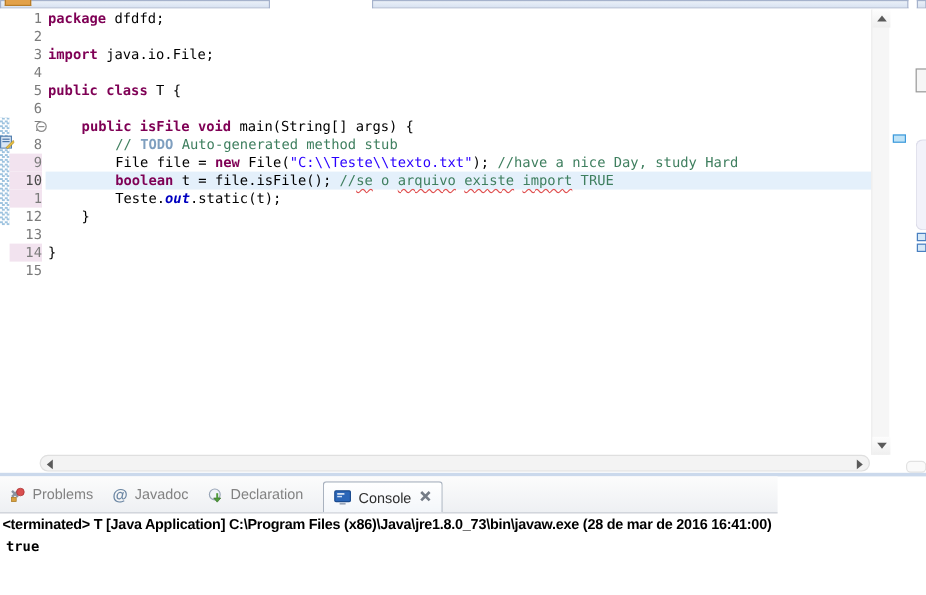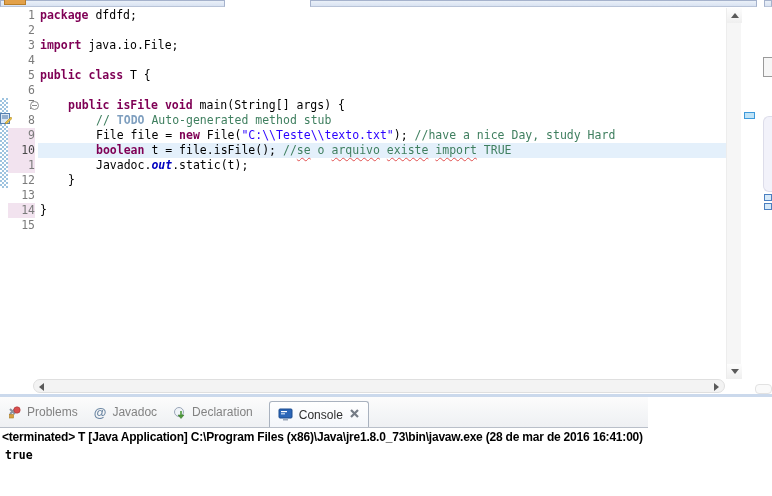--- a/index.html
+++ b/index.html
@@ -95,21 +95,21 @@
       <div class="code" style="top: 83px; left: 40px;"></div>
       <div class="ln" style="top: 98px;">7</div>
       <div class="code" style="top: 98px; left: 68px;"><span class="kw">public isFile void</span><span> main(String[] args) {</span></div>
       <div class="ln" style="top: 113px;">8</div>
       <div class="code" style="top: 113px; left: 96px;"><span class="com">// </span><span class="todo">TODO</span><span class="com"> Auto-generated method stub</span></div>
       <div class="ln changed" style="top: 128px;">9</div>
       <div class="code" style="top: 128px; left: 96px;"><span>File file = </span><span class="kw">new</span><span> File(</span><span class="str">"C:\\Teste\\texto.txt"</span><span>); </span><span class="com">//have a nice Day, study Hard</span></div>
       <div class="ln changed cur" style="top: 143px;">10</div>
       <div class="code" style="top: 143px; left: 96px;"><span class="kw">boolean</span><span> t = file.isFile(); </span><span class="com">//</span><span class="spell">se</span><span class="com"> o </span><span class="spell">arquivo</span><span class="com"> </span><span class="spell">existe</span><span class="com"> </span><span class="spell">import</span><span class="com"> TRUE</span></div>
       <div class="ln changed" style="top: 158px;">1</div>
-      <div class="code" style="top: 158px; left: 96px;"><span>Javadoc.</span><span class="field">out</span><span>.static(t);</span></div>
+      <div class="code" style="top: 158px; left: 96px;"><span>Teste.</span><span class="field">out</span><span>.static(t);</span></div>
       <div class="ln" style="top: 173px;">12</div>
       <div class="code" style="top: 173px; left: 68px;"><span>}</span></div>
       <div class="ln" style="top: 188px;">13</div>
       <div class="code" style="top: 188px; left: 40px;"></div>
       <div class="ln changed" style="top: 203px;">14</div>
       <div class="code" style="top: 203px; left: 40px;"><span>}</span></div>
       <div class="ln" style="top: 218px;">15</div>
       <div class="code" style="top: 218px; left: 40px;"></div>
     </div>
 

